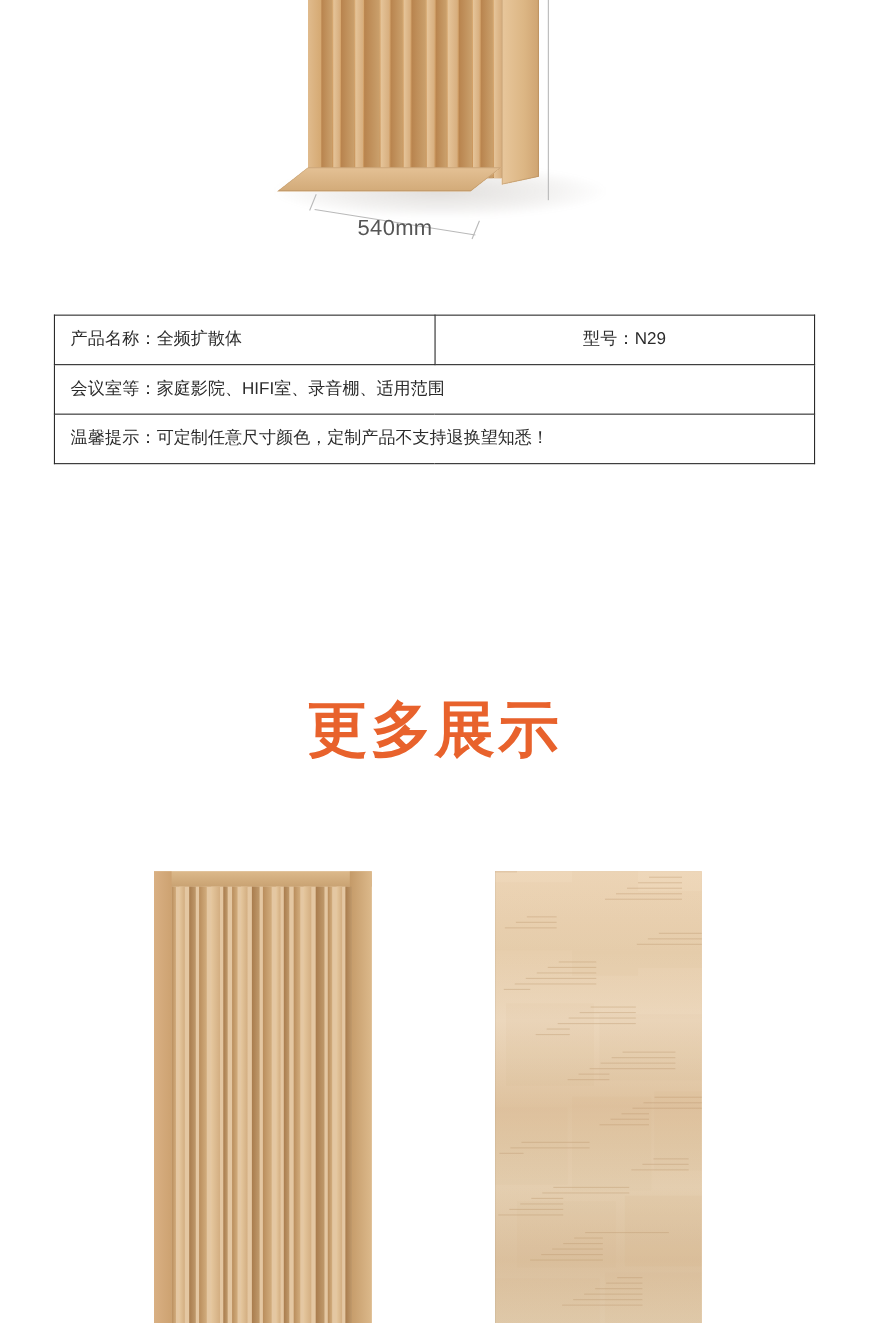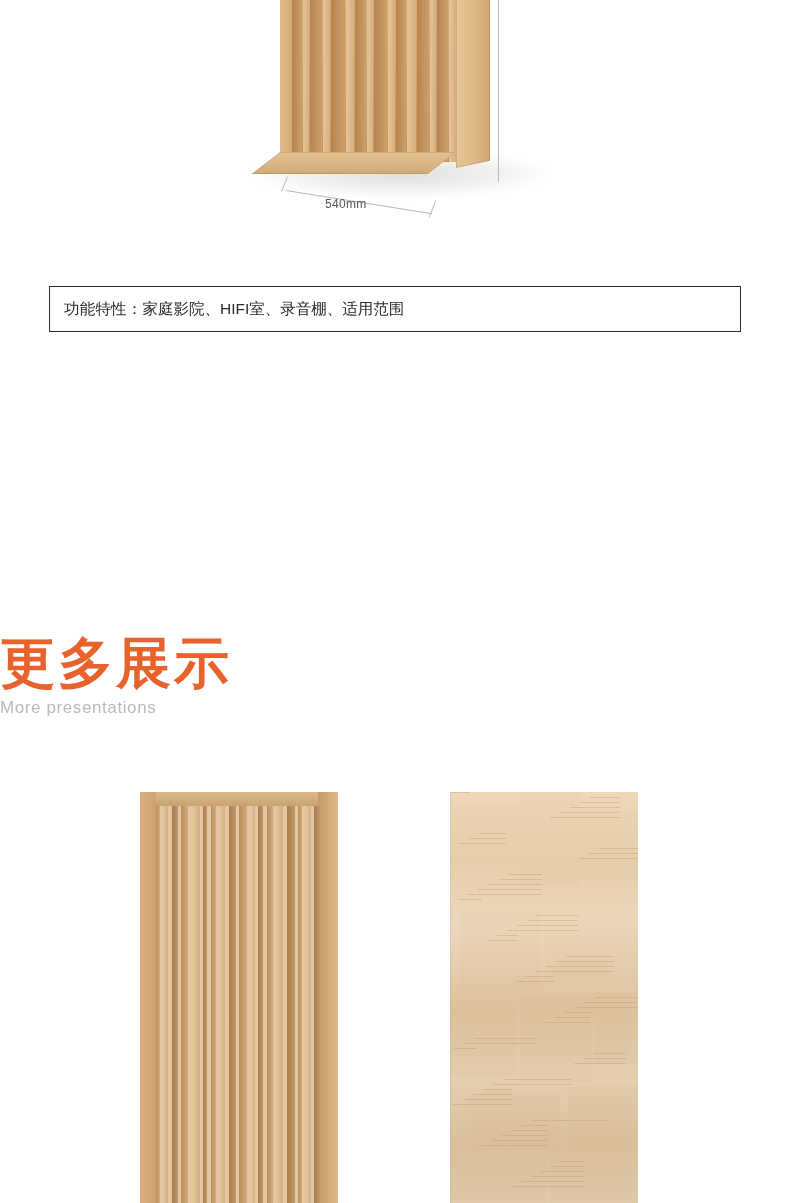--- a/index.html
+++ b/index.html
@@ -123,21 +123,21 @@
     left: 498px;
     top: 0;
     width: 0;
     height: 182px;
     border-left: 1px solid #b9b9b9;
   }
   .dim-label {
     position: absolute;
     left: 325px;
     top: 197px;
-    font-size: 12px;
+    font-size: 20px;
     color: #555555;
     letter-spacing: 0.3px;
   }
 
   
   .spec-table {
     position: absolute;
     left: 49px;
     top: 286px;
     width: 692px;
@@ -159,20 +159,21 @@
   .label {
     letter-spacing: 0.2px;
   }
 
   
   .section-heading {
     position: absolute;
     left: 0;
     top: 632px;
     width: 790px;
+    text-align: center;
   }
   .section-heading .cn {
     font-size: 55px;
     line-height: 62px;
     color: #e8622c;
     font-weight: bold;
     letter-spacing: 3px;
     font-family: "DejaVu Sans", "Liberation Sans", sans-serif;
   }
   .section-heading .en {
@@ -281,30 +282,42 @@
   <div class="dim-tick-l"></div>
   <div class="dim-line-h"></div>
   <div class="dim-tick-r"></div>
   <div class="dim-line-v"></div>
   <div class="dim-label">540mm</div>
 </div>
 
 <table class="spec-table">
   <tbody>
     <tr>
+      <td>
+        <span class="label">产品名称：</span><span>全频扩散体</span>
+      </td>
+      <td class="center">
+        <span class="label">型号：</span><span>N29</span>
+      </td>
+    </tr>
+    <tr>
       <td colspan="2">
-        <span class="label">功能特性：</span><span>家庭影院、HIFI室、录音棚、适用范围</span>
+        <span class="label">会议室等：</span><span>家庭影院、HIFI室、录音棚、适用范围</span>
+      </td>
+    </tr>
+    <tr>
+      <td colspan="2">
+        <span class="label">温馨提示：</span><span>可定制任意尺寸颜色，定制产品不支持退换望知悉！</span>
       </td>
     </tr>
   </tbody>
 </table>
 
 <div class="section-heading">
   <div class="cn">更多展示</div>
-  <div class="en">More presentations</div>
 </div>
 
 <div class="gallery">
   <div class="photo photo-left" id="photo-left">
     <div class="frame-top"></div>
     <div class="frame-left"></div>
     <div class="frame-right"></div>
   <div class="vslat" style="left: 16px; width: 4px; background: linear-gradient(90deg, rgb(185, 141, 92), rgb(210, 173, 126));"></div>
       <div class="vslat" style="left: 23px; width: 5px; background: linear-gradient(90deg, rgb(229, 199, 158), rgb(211, 174, 129));"></div>
       <div class="vslat" style="left: 32px; width: 6px; background: linear-gradient(90deg, rgb(169, 124, 77), rgb(192, 154, 108));"></div>

